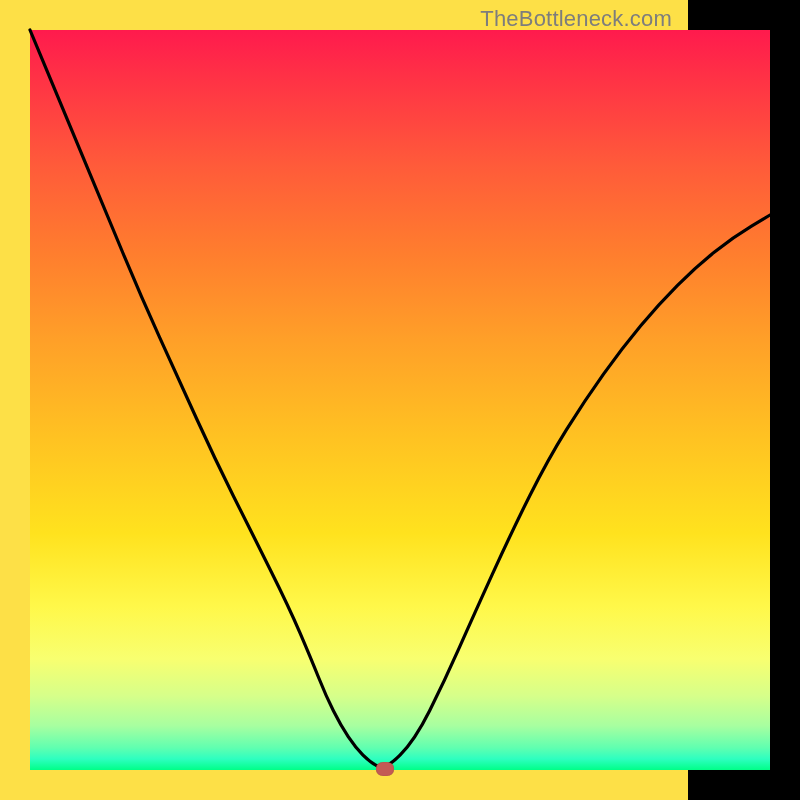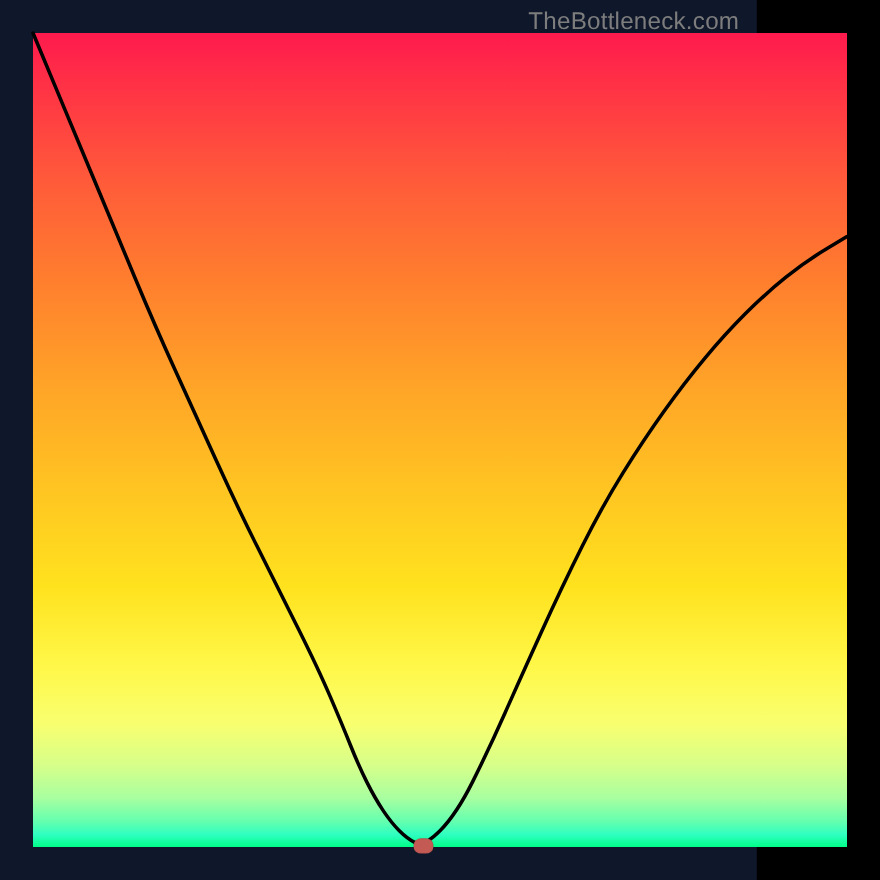--- a/index.html
+++ b/index.html
@@ -10,21 +10,21 @@
     background: #000;
     overflow: hidden;
     font-family: Arial, Helvetica, sans-serif;
   }
   .frame {
     position: absolute;
     left: 0;
     top: 0;
     width: 688px;
     height: 800px;
-    background: #0f172a;
+    background: #fde047;
   }
   .plot {
     position: absolute;
     background: linear-gradient(
       to bottom,
       #ff1a4d 0%,
       #ff3046 6%,
       #ff5a3a 18%,
       #ff7d2e 30%,
       #ffa028 42%,

